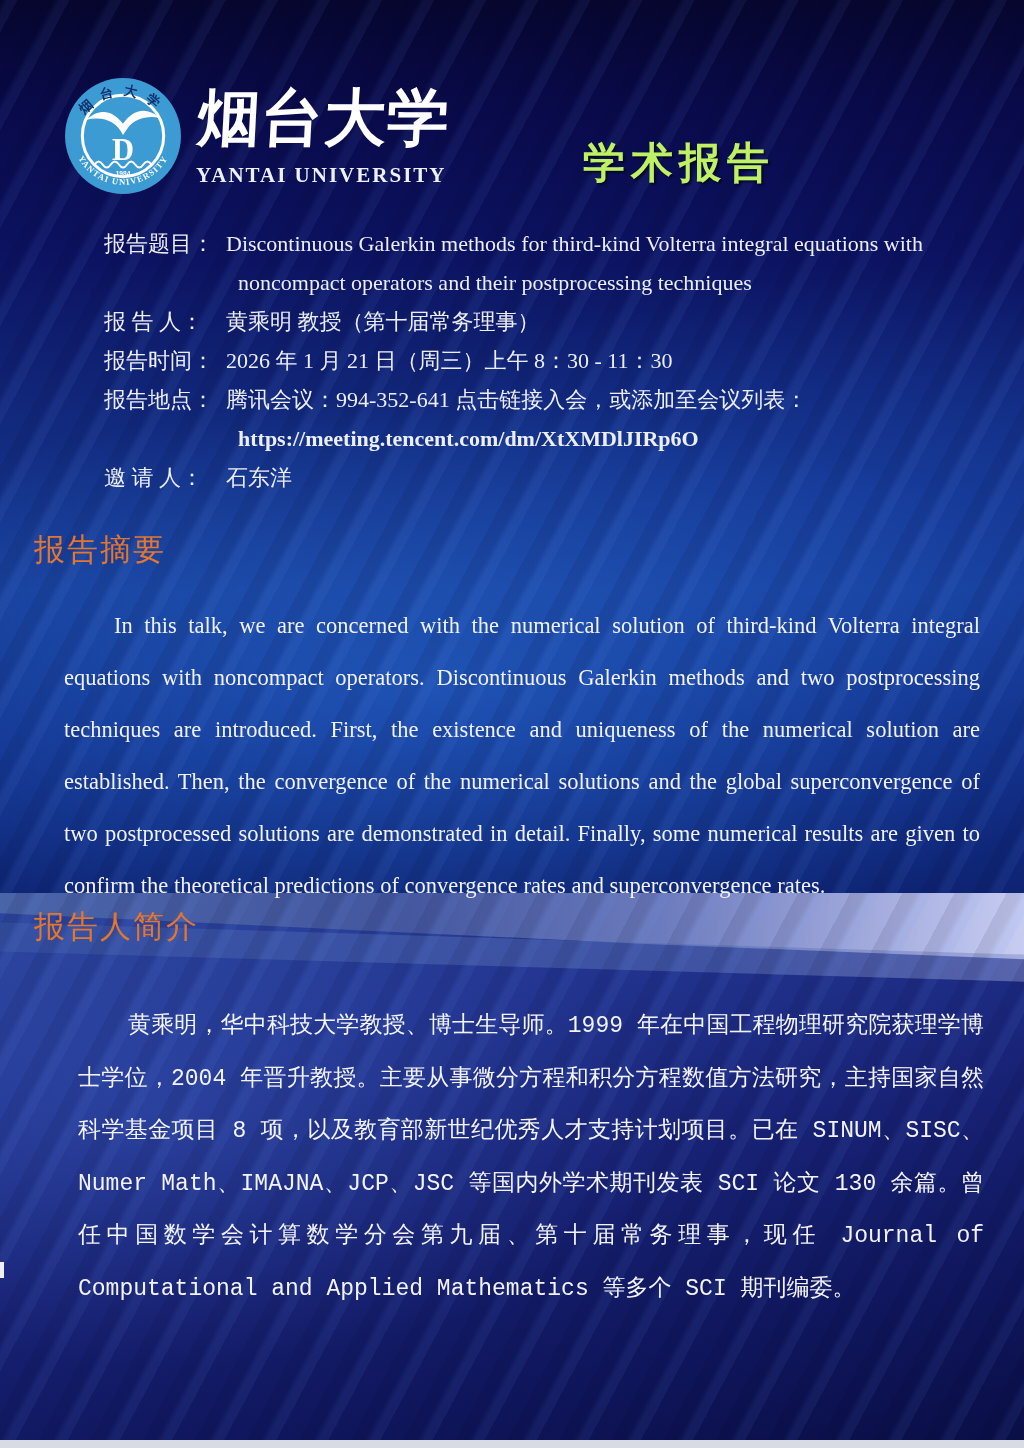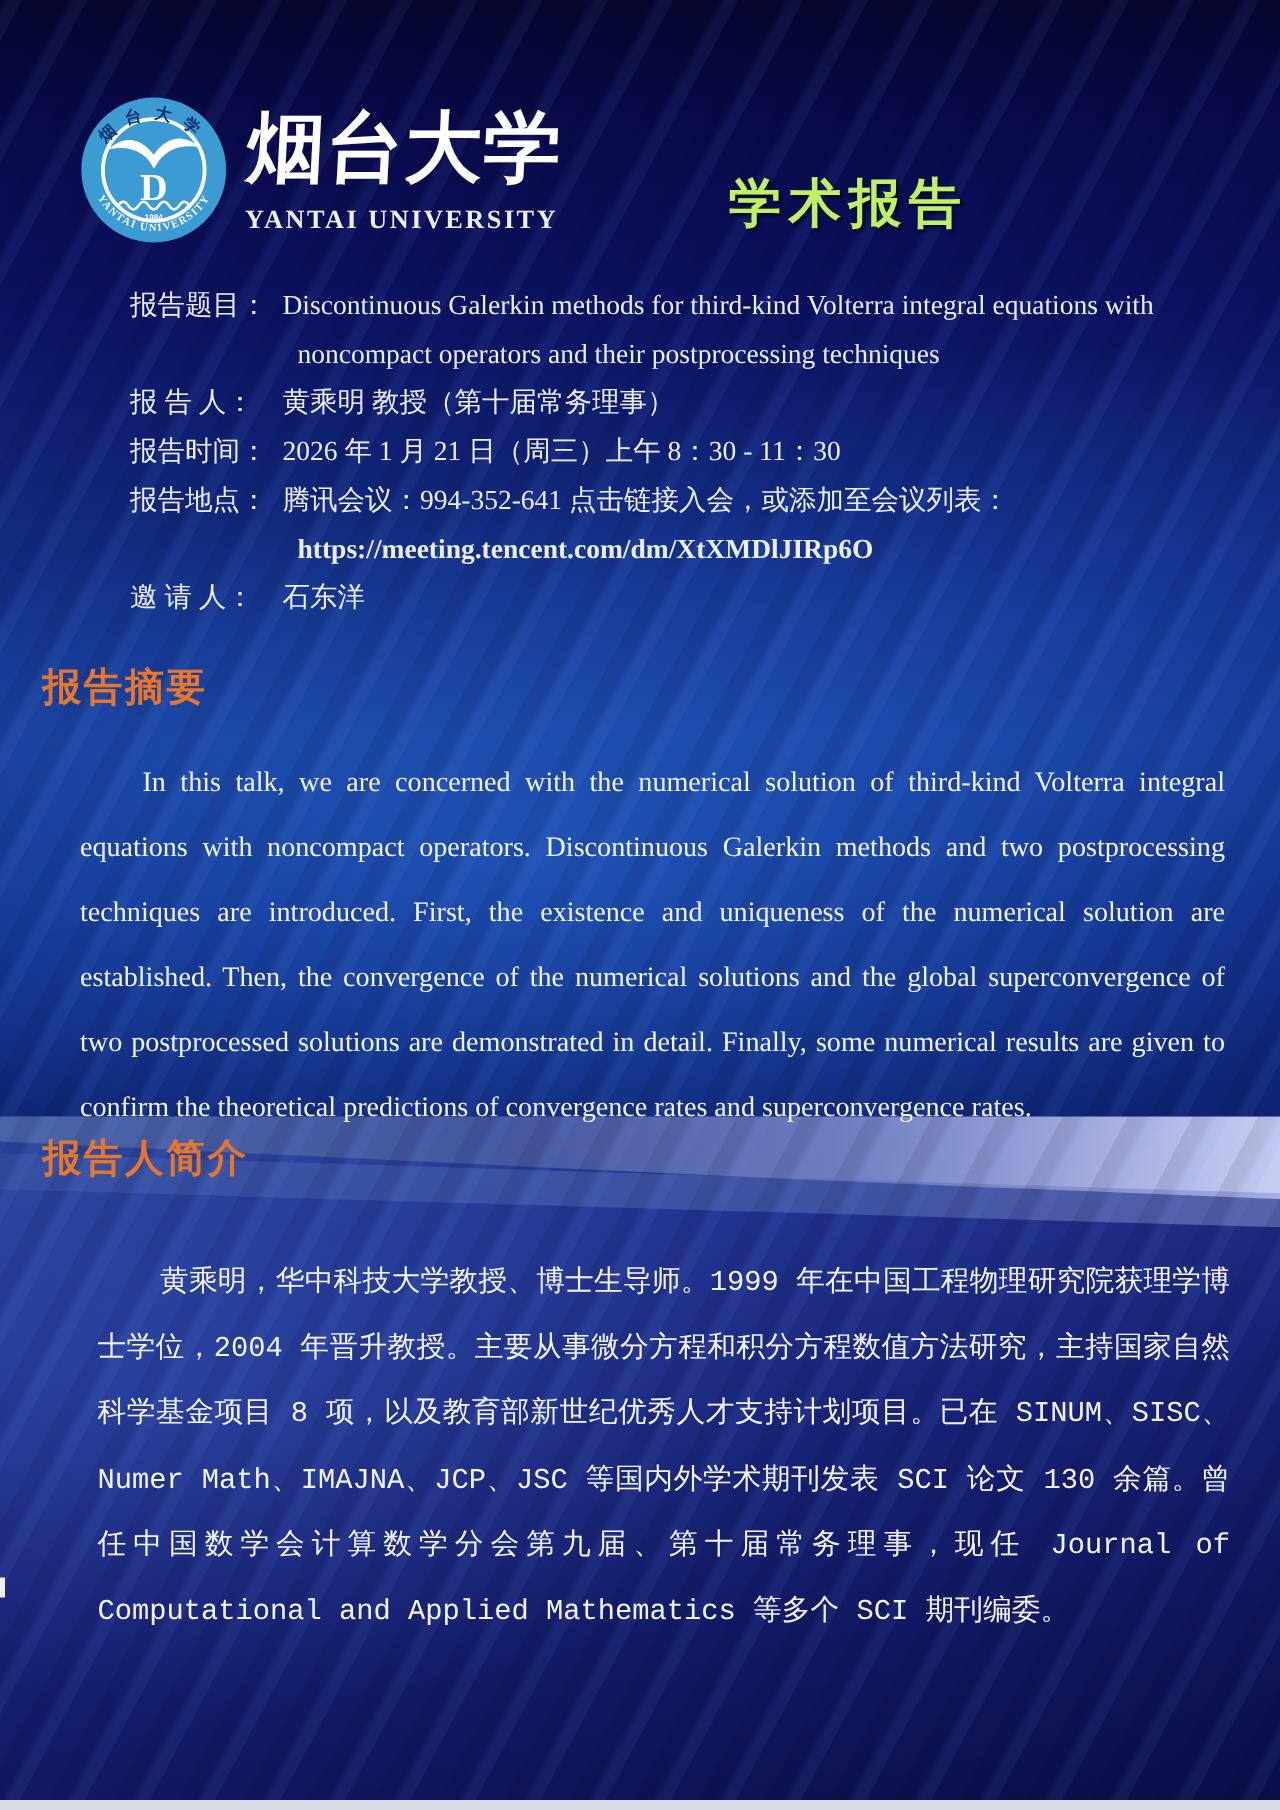--- a/index.html
+++ b/index.html
@@ -49,21 +49,21 @@
 
   
   .details{position:absolute;left:65px;top:224px;width:915px;color:#eceef5;margin-left:39px;}
   .drow{display:flex;height:39px;line-height:39px;font-size:22px;white-space:nowrap;}
   .dlabel{flex:0 0 122px;font-family:"Liberation Serif","DejaVu Serif",serif;}
   .dval{font-family:"Liberation Serif","DejaVu Serif",serif;}
   .indent2{padding-left:134px;}
   .link{font-weight:bold;}
 
   
-  .sec-heading{position:absolute;color:#e5762d;font-size:31px;font-weight:bold;
+  .sec-heading{position:absolute;color:#e5762d;font-size:31px;font-weight:normal;
     letter-spacing:2px;white-space:nowrap;}
   .abstract-heading{left:34px;top:529px;}
   .abstract-body{position:absolute;left:64px;top:600px;width:916px;color:#f1f2f6;
     font-family:"Liberation Serif","DejaVu Serif",serif;font-size:22.5px;line-height:52px;
     text-align:justify;text-indent:50px;}
 
   
   .bio-heading{left:34px;top:906px;}
   .bio-body{position:absolute;left:66px;top:1000px;width:906px;color:#f2f3f7;
     font-family:"Liberation Mono","DejaVu Sans Mono",monospace;font-size:23px;

